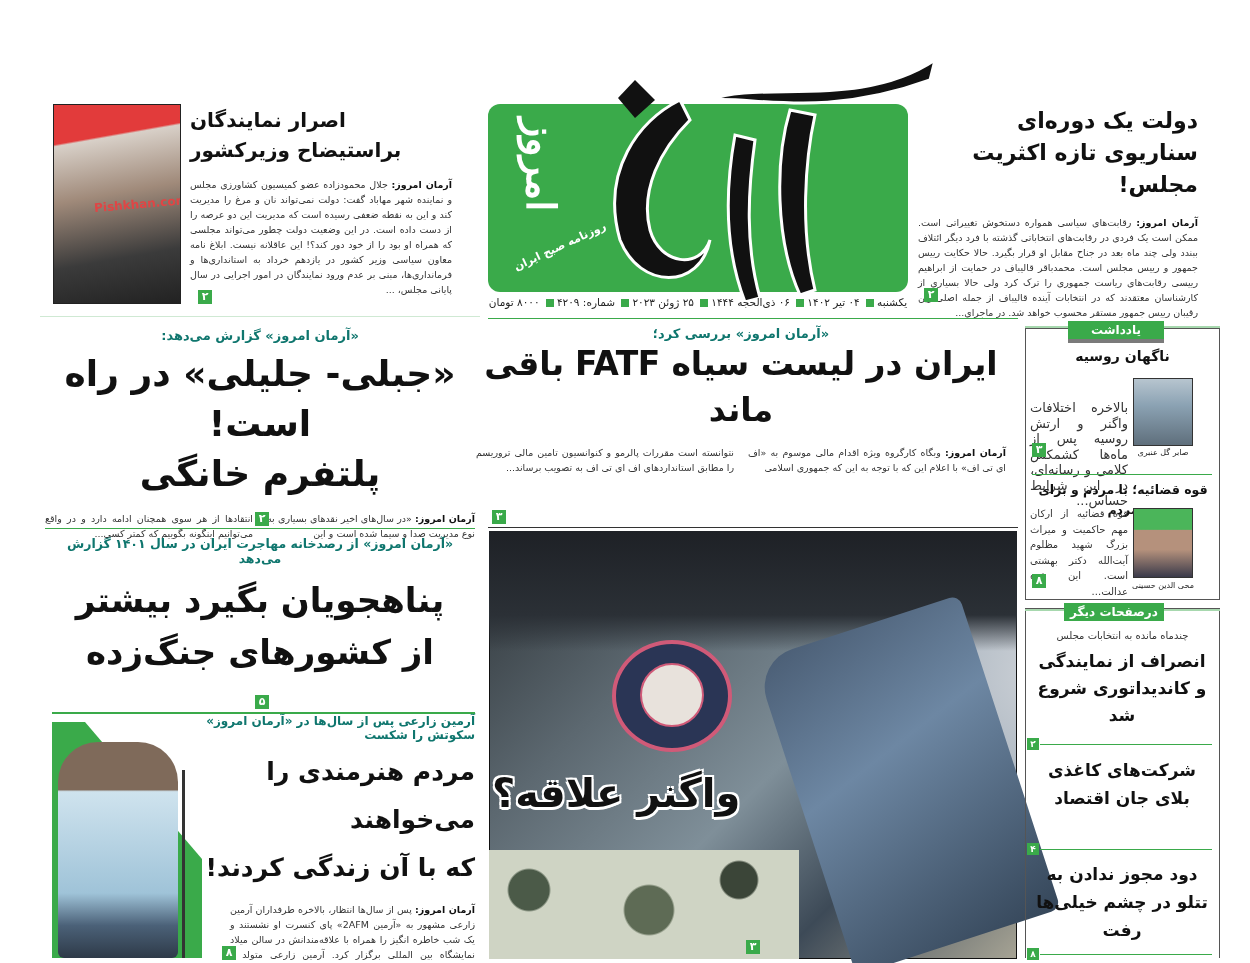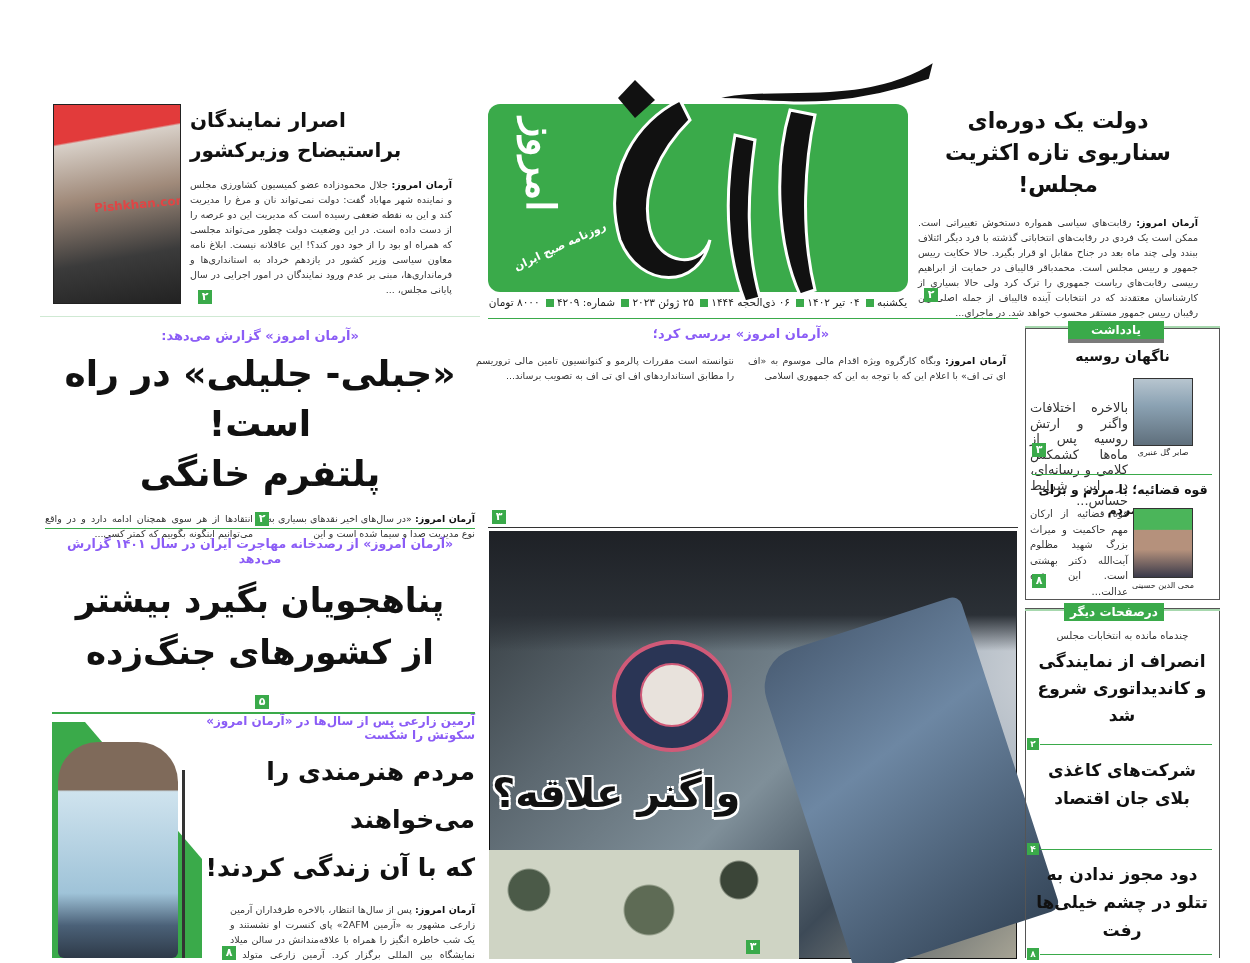--- a/index.html
+++ b/index.html
@@ -2,21 +2,21 @@
 <html lang="fa" dir="rtl"><head>
 <meta charset="utf-8">
 <style>
   * { box-sizing: border-box; margin: 0; padding: 0; }
   html, body { width: 1250px; height: 963px; background: #ffffff; overflow: hidden; }
   body { font-family: "DejaVu Sans", sans-serif; color: #1a1a1a; position: relative; direction: rtl; }
   .abs { position: absolute; }
   .pgbox { display: inline-block; background: #3aaa4a; color: #fff; font-weight: bold; font-size: 11px; width: 14px; height: 14px; line-height: 14px; text-align: center; }
   .body-text { font-size: 9.5px; line-height: 15px; text-align: justify; color: #333; }
   .body-text b { color: #111; }
-  .kicker { font-size: 13px; font-weight: bold; text-align: center; color: #8b5cf6; }
+  .kicker { font-size: 13px; font-weight: bold; text-align: center; color: #0f766e; }
   .headline { font-weight: bold; text-align: center; color: #111; letter-spacing: -0.5px; }
   .rule-green { height: 2px; background: #3aaa4a; }
   .rule-dark { height: 2px; background: #333; }
 
   
   .logo-box { left: 488px; top: 104px; width: 420px; height: 188px; background: #3aaa4a; border-radius: 12px; }
   .logo-main { left: 560px; top: 40px; width: 380px; height: 280px; }
   .logo-tag { left: 510px; top: 240px; color: #fff; font-size: 11px; font-weight: bold; transform: rotate(-25deg); }
   .dateline { left: 488px; top: 296px; width: 420px; font-size: 10.5px; text-align: center; color: #222; white-space: nowrap; }
   .dateline .sq { display: inline-block; width: 8px; height: 8px; background: #3aaa4a; margin: 0 3px; vertical-align: middle; }
@@ -58,21 +58,21 @@
   <span>یکشنبه</span><span class="sq"></span>
   <span>۰۴ تیر ۱۴۰۲</span><span class="sq"></span>
   <span>۰۶ ذی‌الحجه ۱۴۴۴</span><span class="sq"></span>
   <span>۲۵ ژوئن ۲۰۲۳</span><span class="sq"></span>
   <span>شماره: ۴۲۰۹</span><span class="sq"></span>
   <span>۸۰۰۰ تومان</span>
 </div>
 <div class="abs rule-green" style="left:488px;top:318px;width:530px;height:1px;"></div>
 
 <div class="abs" style="left:918px;top:105px;width:280px;">
-  <div class="headline" style="font-size:22px;line-height:32px;">
+  <div class="headline" style="font-size:22px;line-height:32px;text-align:right;">
     <div>دولت یک دوره‌ای</div>
     <div>سناریوی تازه اکثریت مجلس!</div>
   </div>
   <div class="body-text" style="margin-top:14px;">
     <b>آرمان امروز:</b>
     <span>رقابت‌های سیاسی همواره دستخوش تغییراتی است. ممکن است یک فردی در رقابت‌های انتخاباتی گذشته با فرد دیگر ائتلاف ببندد ولی چند ماه بعد در جناح مقابل او قرار بگیرد. حالا حکایت رییس جمهور و رییس مجلس است. محمدباقر قالیباف در حمایت از ابراهیم رییسی رقابت‌های ریاست جمهوری را ترک کرد ولی حالا بسیاری از کارشناسان معتقدند که در انتخابات آینده قالیباف از جمله اصلی‌ترین رقیبان رییس جمهور مستقر محسوب خواهد شد. در ماجرای...</span>
   </div>
 </div>
 <div class="abs pgbox" style="left:924px;top:288px;">۲</div>
 
@@ -87,20 +87,21 @@
   <div class="body-text" style="margin-top:12px;">
     <b>آرمان امروز:</b>
     <span>جلال محمودزاده عضو کمیسیون کشاورزی مجلس و نماینده شهر مهاباد گفت: دولت نمی‌تواند نان و مرغ را مدیریت کند و این به نقطه ضعفی رسیده است که مدیریت این دو عرصه را از دست داده است. در این وضعیت دولت چطور می‌تواند مجلسی که همراه او بود را از خود دور کند؟! این عاقلانه نیست. ابلاغ نامه معاون سیاسی وزیر کشور در یازدهم خرداد به استانداری‌ها و فرمانداری‌ها، مبنی بر عدم ورود نمایندگان در امور اجرایی در سال پایانی مجلس، ...</span>
   </div>
 </div>
 <div class="abs pgbox" style="left:198px;top:290px;">۲</div>
 <div class="abs" style="left:40px;top:316px;width:440px;height:1px;background:#cfe9d3;"></div>
 
 <div class="abs" style="left:476px;top:326px;width:530px;">
   <div class="kicker">«آرمان امروز» بررسی کرد؛</div>
+  <div class="headline" style="font-size:33px;line-height:46px;">ایران در لیست سیاه FATF باقی ماند</div>
   <div style="display:flex;gap:14px;margin-top:12px;">
     <div class="body-text" style="flex:1;">
       <b>آرمان امروز:</b>
       <span>وبگاه کارگروه ویژه اقدام مالی موسوم به «اف ای تی اف» با اعلام این که با توجه به این که جمهوری اسلامی</span>
     </div>
     <div class="body-text" style="flex:1;">نتوانسته است مقررات پالرمو و کنوانسیون تامین مالی تروریسم را مطابق استانداردهای اف ای تی اف به تصویب برساند...</div>
   </div>
 </div>
 <div class="abs pgbox" style="left:492px;top:510px;">۳</div>
 <div class="abs rule-dark" style="left:488px;top:527px;width:530px;height:1px;"></div>

